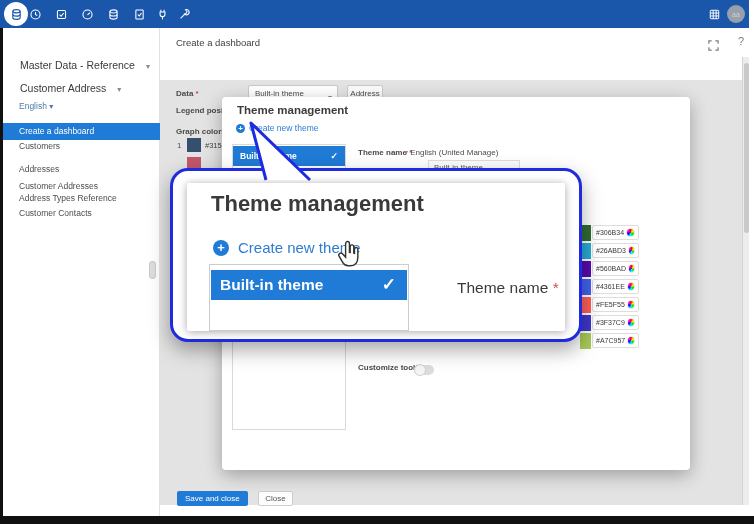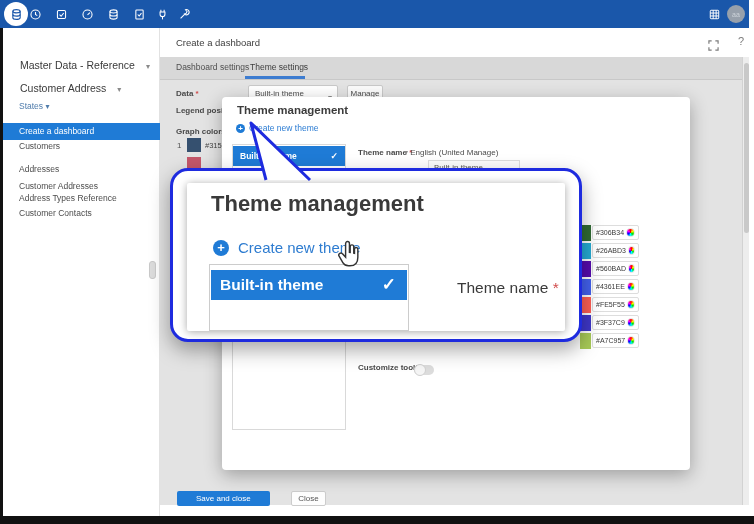--- a/index.html
+++ b/index.html
@@ -71,21 +71,21 @@
                line-height:13px; padding-left:5px; white-space:nowrap; overflow:hidden; }
   .color-row-pill { position:absolute; left:370px; width:47px; height:15px; background:#fff; border:1px solid #ddd;
                     border-radius:2px; display:flex; align-items:center; padding:0 3px; gap:2px; }
   .color-hex { font-size:7px; color:#3a3a3a; flex:1; letter-spacing:0; }
   .wheel { width:9px; height:9px; border-radius:50%;
            background:conic-gradient(#f00,#ff0,#0d0,#0ff,#00f,#f0f,#f00); border:1px solid #e6e6e6; }
   .color-row-swatch { position:absolute; left:358px; width:11px; height:16px; }
   .toggle { position:absolute; left:192px; top:268px; width:20px; height:10px; background:#dcdcdc; border-radius:5px; }
   .toggle-knob { position:absolute; left:0; top:-1px; width:12px; height:12px; border-radius:50%;
                  background:#f5f5f5; border:1px solid #cfcfcf; }
-  .btn { display:inline-block; font-size:8px; border-radius:2px; padding:3px 19px; white-space:nowrap; }
+  .btn { display:inline-block; font-size:8px; border-radius:2px; padding:3px 8px; white-space:nowrap; }
   .btn-blue { background:#1f7bd6; color:#fff; }
   .btn-plain { background:#fdfdfd; color:#555; border:1px solid #ccc; padding:2px 6px; }
 
   
   .callout { position:absolute; left:170px; top:168px; width:412px; height:174px; background:#fff;
              border:3px solid #1e2bdf; border-radius:18px; box-shadow:0 8px 20px rgba(0,0,0,.35); z-index:30; }
   .co-card { position:absolute; left:14px; top:12px; width:378px; height:148px; background:#fff;
              box-shadow:0 1px 9px rgba(0,0,0,.35); border-radius:2px; overflow:hidden; }
   .co-title { position:absolute; left:24px; top:8px; font-size:22px; font-weight:bold; color:#3a3a3a; }
   .co-link { position:absolute; left:26px; top:56px; display:flex; align-items:center; gap:9px;
@@ -173,21 +173,21 @@
   <div class="sidebar">
     <div class="sb-title" style="top:31px">
       <span>Master Data - Reference</span>
       <span class="sb-caret" style="margin-left:8px">▾</span>
     </div>
     <div class="sb-title" style="top:54px">
       <span>Customer Address</span>
       <span class="sb-caret" style="margin-left:8px">▾</span>
     </div>
     <div class="sb-actions">
-      <span>States</span>
+      <span>English</span>
       <span class="sb-caret" style="color:#4f7cab">▾</span>
     </div>
     <div class="sb-selected">Create a dashboard</div>
     <div class="sb-item" style="top:113px">Customers</div>
     <div class="sb-item" style="top:136px">Addresses</div>
     <div class="sb-item" style="top:153px">Customer Addresses</div>
     <div class="sb-item" style="top:165px">Address Types Reference</div>
     <div class="sb-item" style="top:180px">Customer Contacts</div>
   </div>
   <div class="sb-thumb"></div>
@@ -195,51 +195,46 @@
   <div class="main-header">
     <div class="mh-title">Create a dashboard</div>
     <div class="abs" style="left:548px; top:9px">
       <svg width="11" height="11" viewBox="0 0 12 12" fill="none" stroke="#7c7c7c" stroke-width="1.3">
         <path d="M1 4V1h3M8 1h3v3M11 8v3H8M4 11H1V8"></path>
       </svg>
     </div>
     <div class="mh-help">?</div>
   </div>
 
-  <div class="tabbar">
-    <div class="tab" style="left:16px">Dashboard settings</div>
-    <div class="tab" style="left:90px; color:#3c3c3c">Theme settings</div>
-    <div class="tab-underline"></div>
-  </div>
 
   <div class="content">
     <div class="lbl abs" style="left:16px; top:9px">
       <span>Data</span> <span class="req">*</span>
     </div>
     <div class="dd abs" style="left:88px; top:5px; width:90px; height:17px; line-height:15px; padding-left:6px">
       <span>Built-in theme</span>
       <span class="sb-caret abs" style="right:5px; top:4px">▾</span>
     </div>
-    <div class="dd abs" style="left:187px; top:5px; width:36px; height:17px; line-height:15px; text-align:center; background:#fbfbfb">Manage</div>
+    <div class="dd abs" style="left:187px; top:5px; width:36px; height:17px; line-height:15px; text-align:center; background:#fbfbfb">Address</div>
     <div class="lbl abs clip" style="left:16px; top:26px; width:47px">Legend position</div>
     <div class="lbl abs" style="left:16px; top:47px">Graph colors</div>
     <div class="abs" style="left:17px; top:61px; font-size:8px; color:#555">1</div>
     <div class="swatch" style="left: 27px; top: 58px; width: 14px; height: 14px; background: rgb(53, 80, 111);"></div>
     <div class="abs clip" style="left:45px; top:61px; width:18px; font-size:7.5px; color:#444">#315E</div>
     <div class="swatch" style="left: 27px; top: 77px; width: 14px; height: 12px; background: rgb(196, 87, 106);"></div>
   </div>
   <div class="content-bottom"></div>
 
   <div class="scroll-track">
     <div class="scroll-thumb"></div>
   </div>
 
   <div class="abs" style="left:177px; top:487px; z-index:3">
     <span class="btn btn-blue">Save and close</span>
-    <span class="btn btn-plain" style="margin-left:17px">Close</span>
+    <span class="btn btn-plain" style="margin-left:6px">Close</span>
   </div>
 
   <div class="dialog">
     <div class="dlg-title">Theme management</div>
     <div class="dlg-link">
       <span class="plus-bubble">+</span>
       <span>Create new theme</span>
     </div>
 
     <svg class="cursor-svg" style="left:303px; top:127px" width="11" height="13" viewBox="0 0 20 24">

